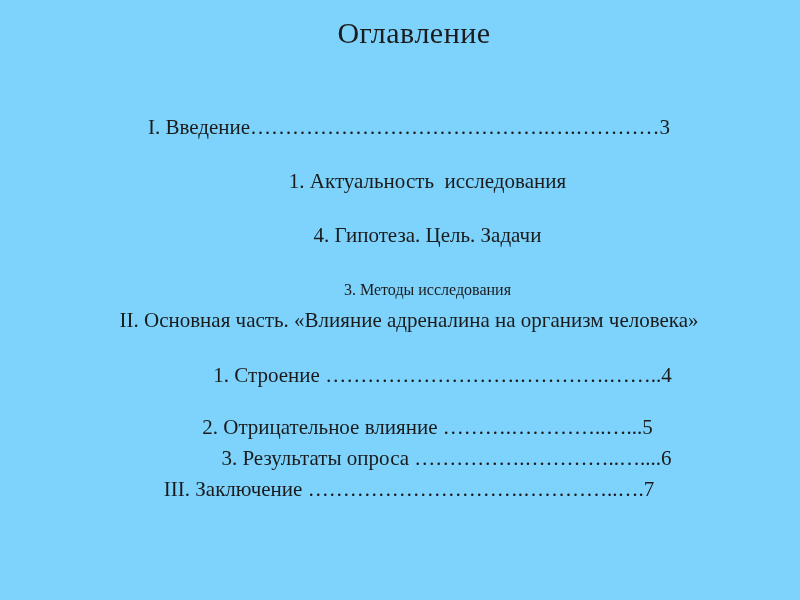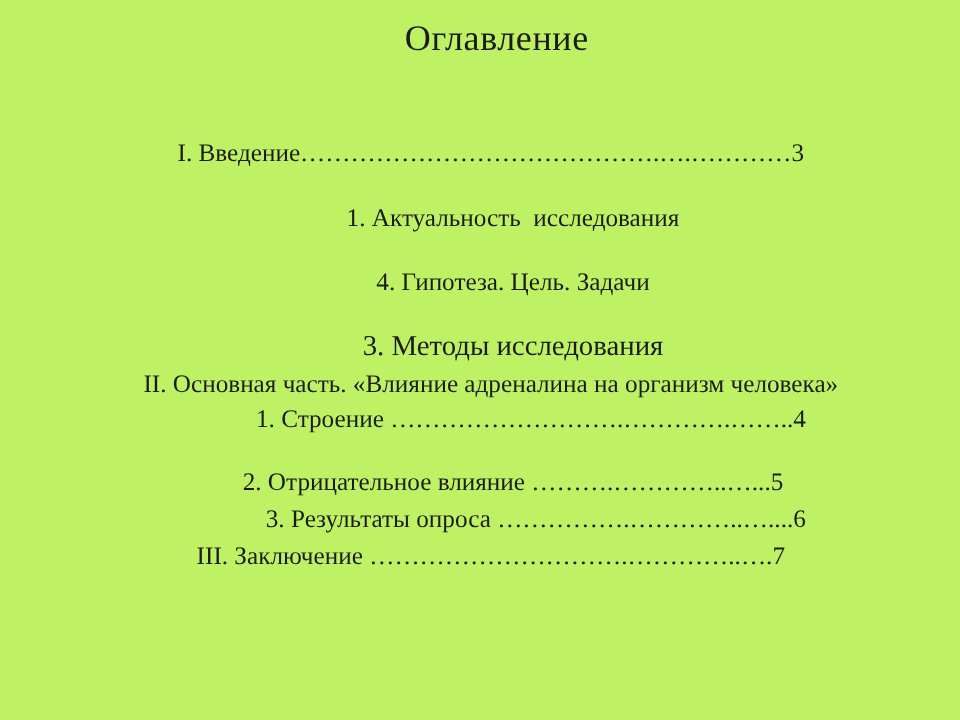--- a/index.html
+++ b/index.html
@@ -11,21 +11,21 @@
     width: 800px;
     height: 600px;
     position: relative;
     overflow: hidden;
     font-family: "Liberation Serif", serif;
     color: #1b1b1b;
   }
   .slide {
     position: absolute;
     inset: 0;
-    background: #bef264;
+    background: #7dd3fc;
     padding-left: 28px;
   }
   .title {
     text-align: center;
     font-size: 30px;
     line-height: 34px;
     margin: 0;
     padding-top: 16px;
     font-weight: normal;
     letter-spacing: 0.5px;
@@ -41,23 +41,23 @@
     line-height: 31px;
     white-space: pre;
     overflow: hidden;
     text-align: center;
   }
   .row .txt, .row .leader, .row .pg {
     white-space: pre;
   }
   
   .i1 { padding-left: 37px; margin-top: 23px; }   
-  .i2 { padding-left: 67px; }   
+  .i2 { padding-left: 67px; margin-top: 26px; }   
   .i3 { padding-left: 75px; }   
-  .row-methods { font-size: 24px; } 
+  .row-methods { font-size: 16px; } 
   .row-structure { line-height: 27px; } 
 </style>
 </head>
 <body>
 
 <div class="slide">
 
   <h1 class="title">Оглавление</h1>
 
   <div class="toc">

